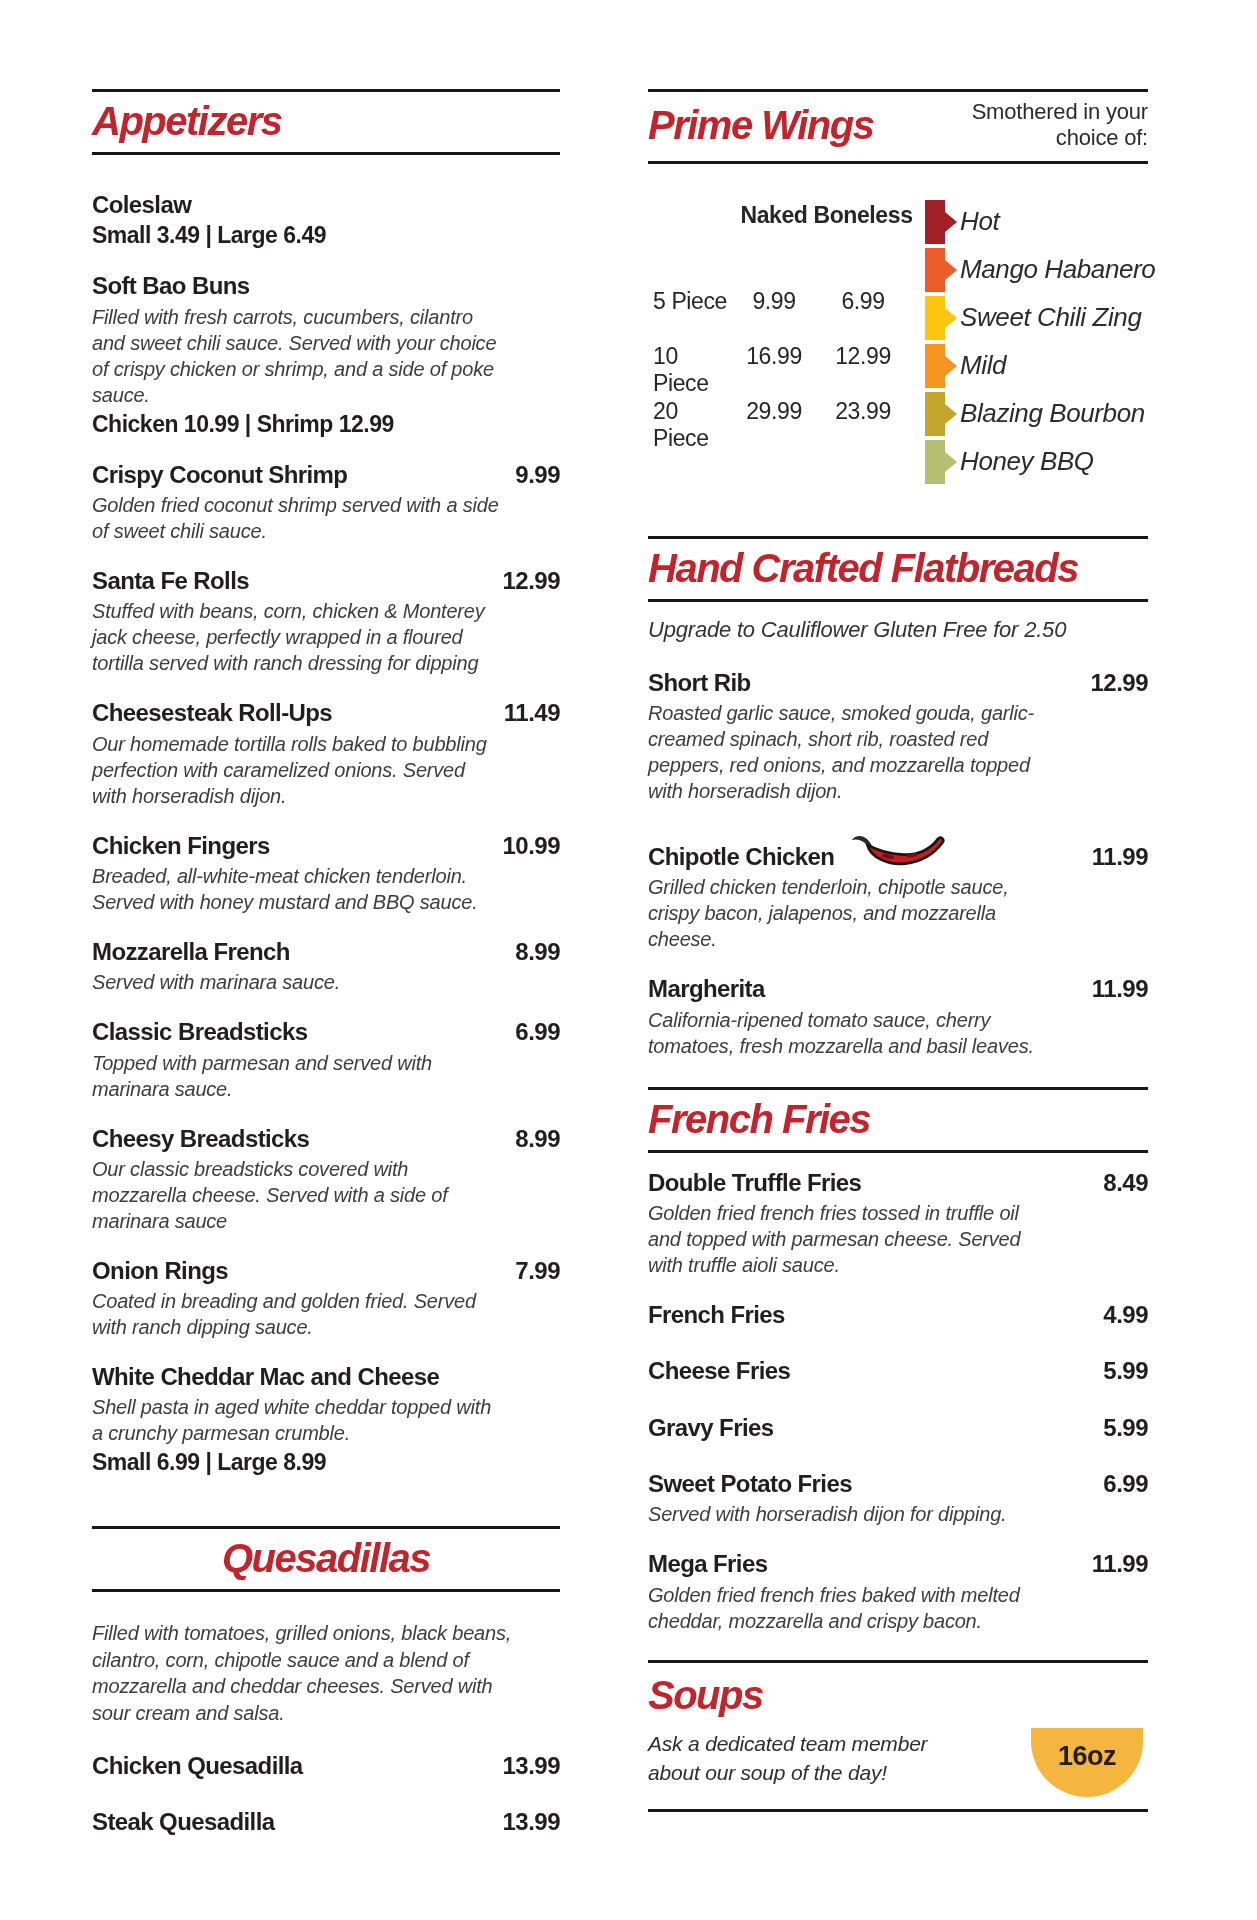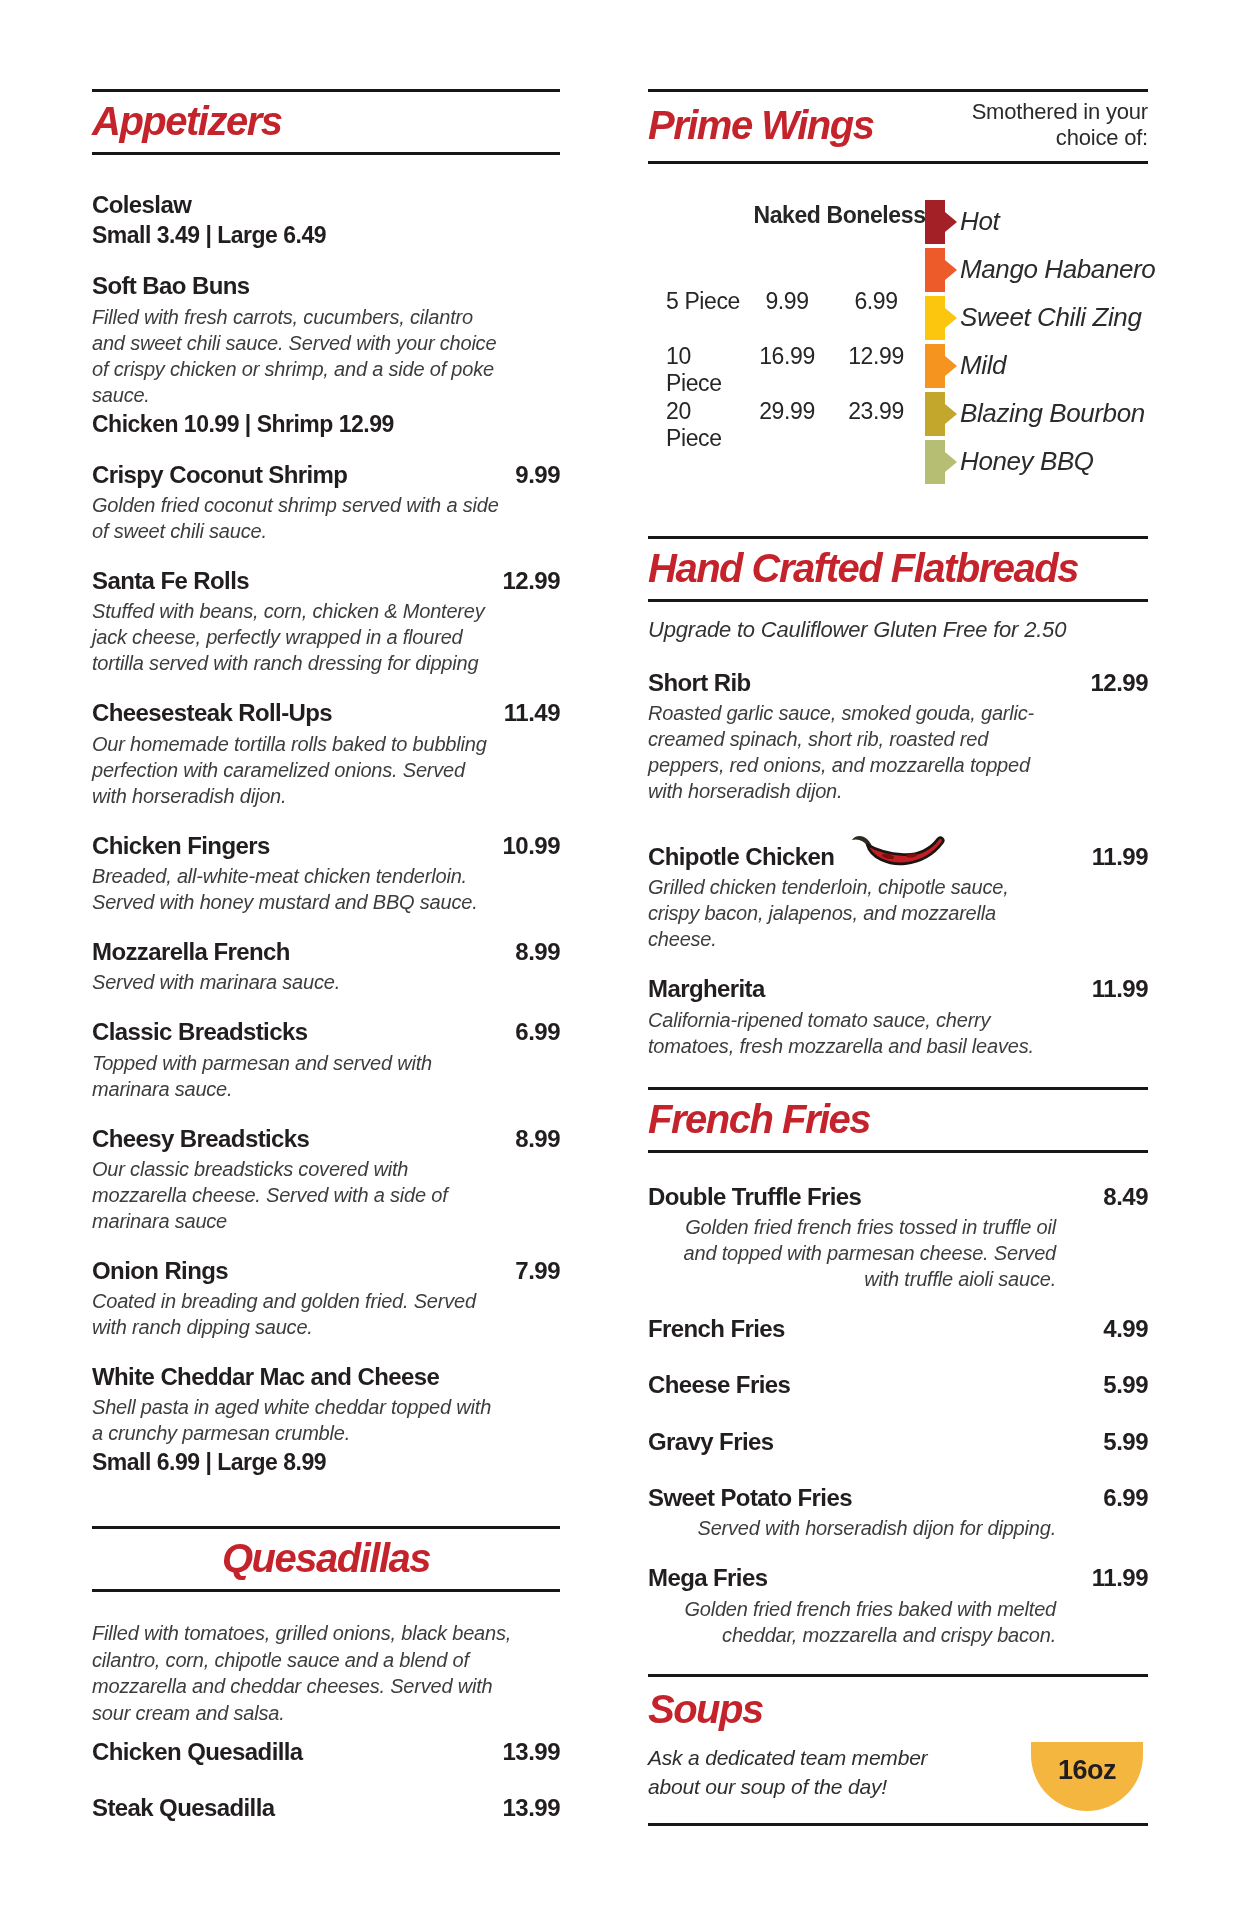--- a/index.html
+++ b/index.html
@@ -43,26 +43,26 @@
   .item-row{display:flex;align-items:baseline;}
   .item-name{font-weight:bold;font-size:24px;line-height:1.18;letter-spacing:-0.6px;}
   .item-price{font-weight:bold;font-size:24px;margin-left:auto;padding-left:12px;letter-spacing:-0.5px;}
   .item-desc{
     font-style:italic;font-size:20px;line-height:1.3;color:var(--desc);
     max-width:408px;margin-top:3px;letter-spacing:-0.2px;
   }
   .item-priceline{font-weight:bold;font-size:23px;margin-top:3px;letter-spacing:-0.5px;}
   .intro-desc{
     font-style:italic;font-size:20px;line-height:1.32;color:var(--desc);
-    margin:28px 0 12px;max-width:430px;letter-spacing:-0.2px;
+    margin:28px 0 26px;max-width:430px;letter-spacing:-0.2px;
   }
 
   
   .wings{position:relative;height:312px;margin-top:36px;}
-  .wings-table{position:absolute;left:18px;top:0;width:262px;height:312px;}
+  .wings-table{position:absolute;left:5px;top:0;width:262px;height:312px;}
   .wrow{position:absolute;display:grid;grid-template-columns:82px 78px 100px;width:260px;align-items:baseline;}
   .wrow-header{top:2px;}
   .wrow-1{top:88px;}
   .wrow-2{top:143px;}
   .wrow-3{top:198px;}
   .wcell{font-size:23px;color:#262626;text-align:center;letter-spacing:-0.4px;}
   .wcell.hdr{font-weight:bold;}
   .wcell.lbl{text-align:left;}
   .sauces{position:absolute;left:277px;top:0;width:223px;}
   .sauce{display:flex;align-items:center;height:44px;margin-bottom:4px;}
@@ -71,21 +71,21 @@
     position:absolute;left:20px;top:50%;transform:translateY(-50%);
     width:0;height:0;
     border-top:10px solid transparent;border-bottom:10px solid transparent;
     border-left:12px solid #000;
   }
   .sauce-name{font-style:italic;font-size:26px;color:#2B2B2B;margin-left:15px;letter-spacing:-0.4px;white-space:nowrap;}
 
   .fb-head{margin-top:24px;}
   .upgrade-note{font-style:italic;font-size:22px;color:#333;margin-top:15px;margin-bottom:26px;letter-spacing:-0.2px;}
   .ff-head{margin-top:28px;}
-  .ff-items{margin-top:30px;text-align:right;}
+  .ff-items{margin-top:16px;}
   .chili{margin-left:14px;position:relative;top:4px;flex:0 0 auto;}
 
   
   .soups{
     position:relative;margin-top:26px;
     border-top:3px solid var(--rule);border-bottom:3px solid var(--rule);
     padding:8px 0 10px;min-height:128px;
   }
   .soups-title{
     color:var(--accent);font-size:40px;font-weight:bold;font-style:italic;

